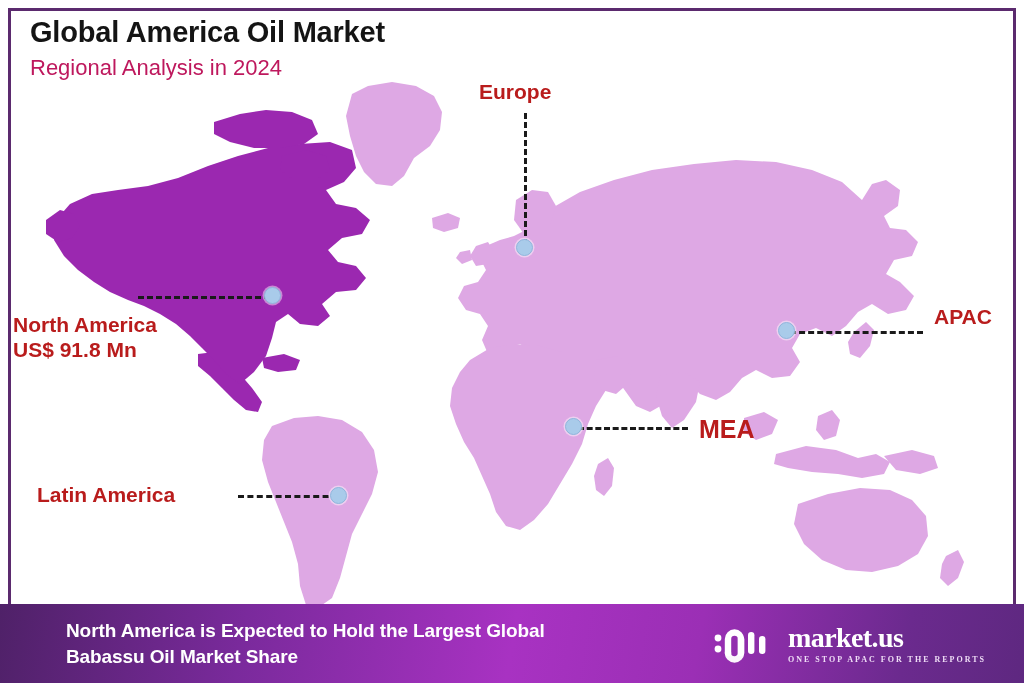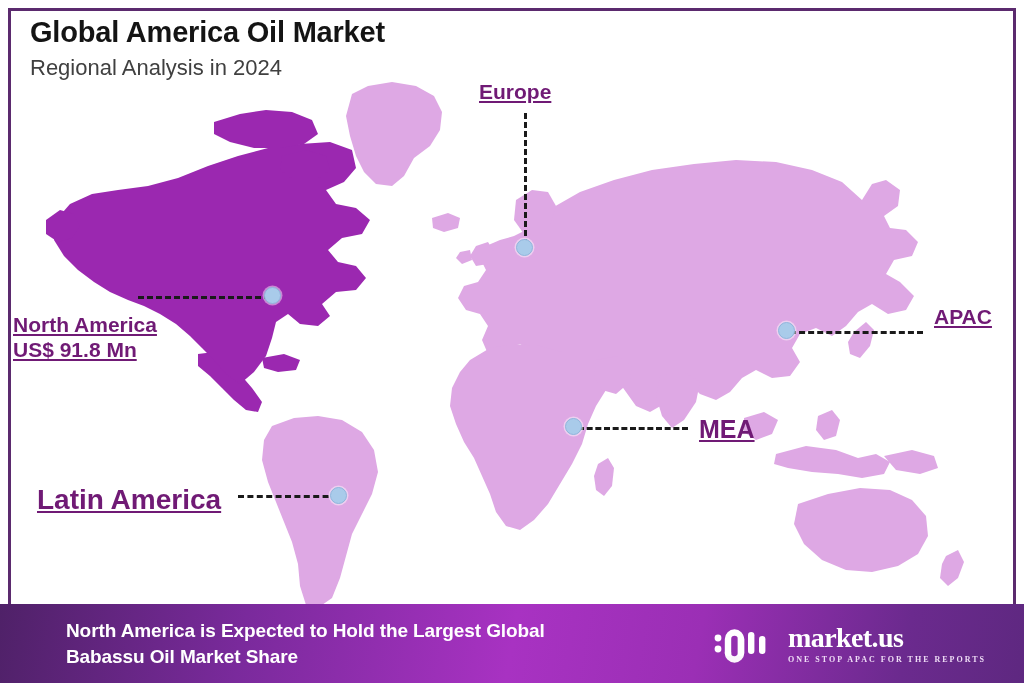--- a/index.html
+++ b/index.html
@@ -24,34 +24,34 @@
     pointer-events:none;
     z-index:5;
   }
   
   .title-block { position:absolute; left:30px; top:16px; z-index:6; }
   .title {
     font-size:29px; font-weight:bold; color:#141414;
     letter-spacing:-0.2px; line-height:1.15;
   }
   .subtitle {
-    font-size:22px; font-weight:normal; color:#404040;
+    font-size:22px; font-weight:normal; color:#be185d;
     margin-top:6px; letter-spacing:0px;
   }
   
   .map-wrap { position:absolute; left:0; top:60px; width:1024px; height:545px; z-index:2; }
   .map-wrap svg { display:block; width:100%; height:100%; }
   
   .rlabel {
     position:absolute; z-index:7;
-    color:#701a75; font-weight:bold;
-    line-height:1.18; white-space:pre;text-decoration:underline;
+    color:#b91c1c; font-weight:bold;
+    line-height:1.18; white-space:pre;
   }
   #label-north-america { left:13px; top:313px; font-size:21px; }
-  #label-latin-america { left:37px; top:483px; font-size:28px; }
+  #label-latin-america { left:37px; top:483px; font-size:21px; }
   #label-europe        { left:479px; top:80px;  font-size:21px; }
   #label-apac          { left:934px; top:305px; font-size:21px;text-align:right; }
   #label-mea           { left:699px; top:415px; font-size:25px; }
 
   
   .dash-h, .dash-v { position:absolute; z-index:6; }
   .dash-h { height:0; border-top:3px dashed #1a1a1a; }
   .dash-v { width:0; border-left:3px dashed #1a1a1a; }
   #conn-north-america { left:138px; top:296px; width:132px; }
   #conn-latin-america { left:238px; top:495px; width:100px; }

